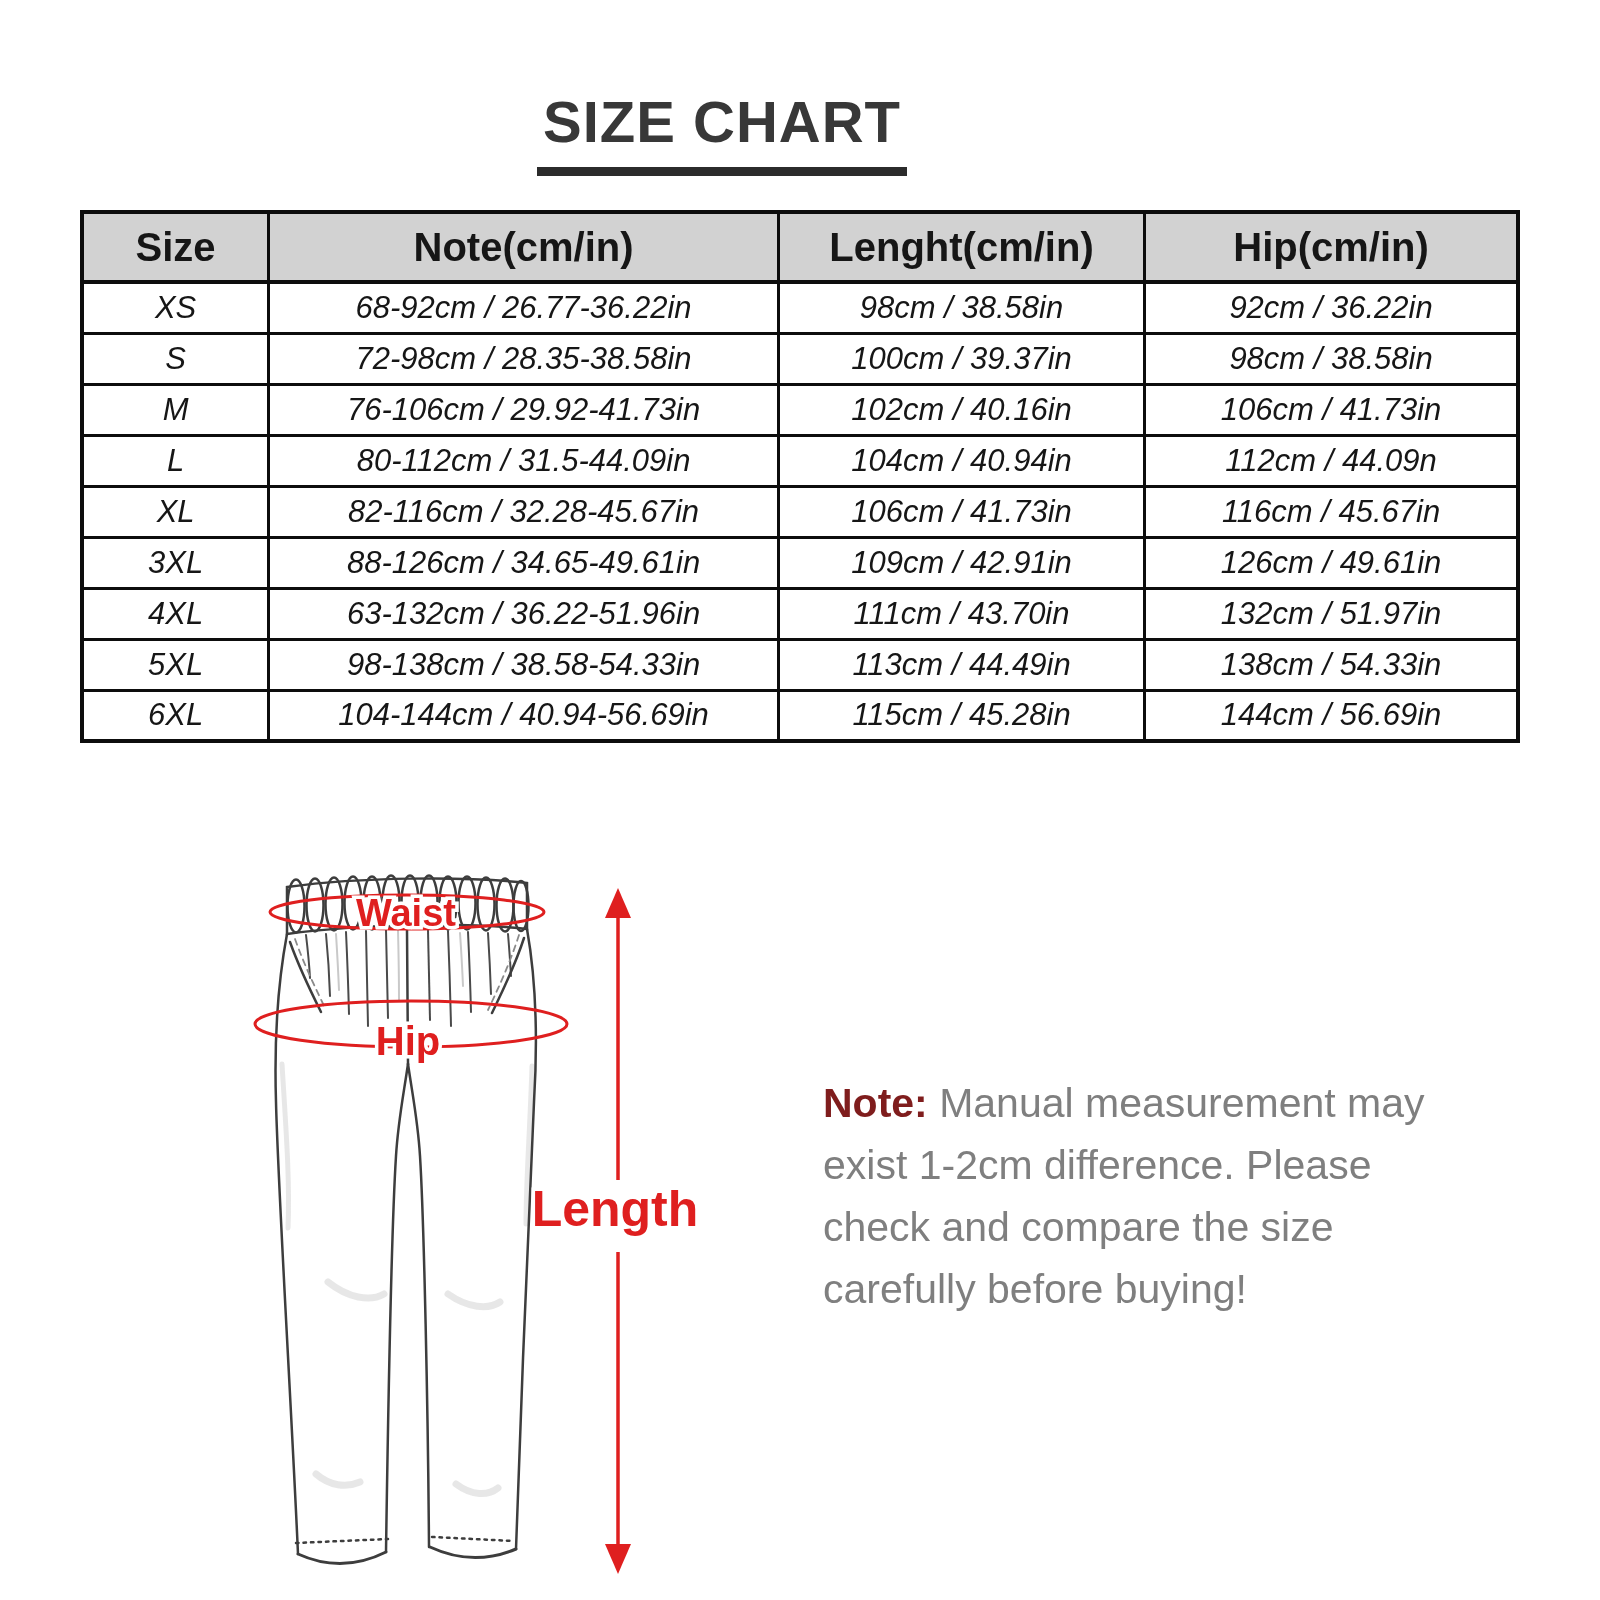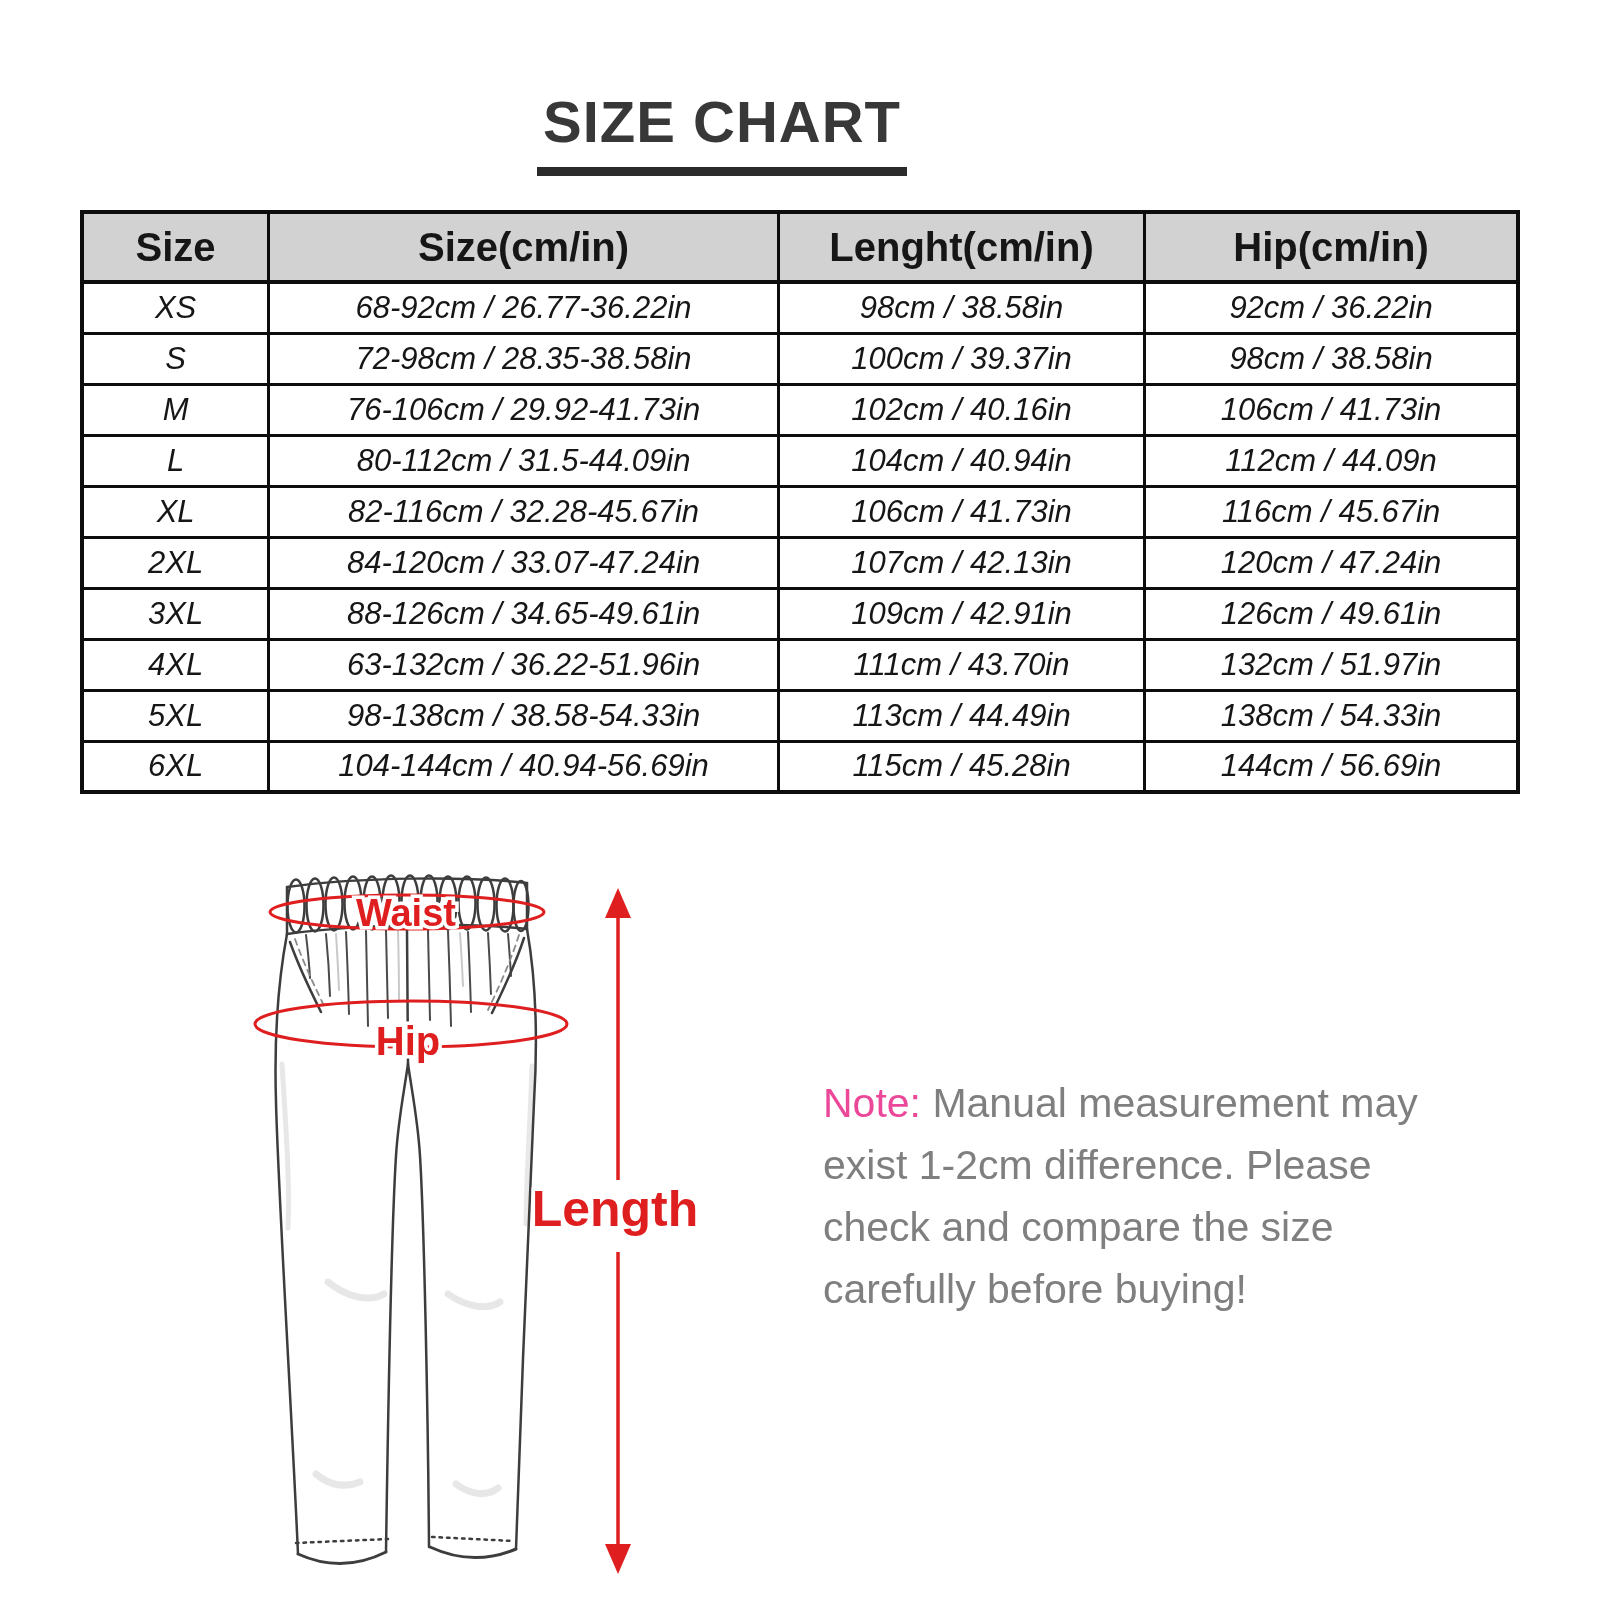--- a/index.html
+++ b/index.html
@@ -20,21 +20,21 @@
   table.size-table th,table.size-table td{
     border:3px solid var(--table-line,#0d0d0d);text-align:center;vertical-align:middle;
     color:#161616;overflow:hidden;white-space:nowrap;}
   table.size-table{border:4px solid var(--table-line,#0d0d0d);}
   table.size-table th{height:70px;font-size:40px;font-weight:bold;background:var(--header-bg,#d2d2d2);
     border-bottom:4px solid var(--table-line,#0d0d0d);}
   table.size-table td{height:51px;font-size:31px;font-weight:400;font-style:italic;}
 
   .note{position:absolute;left:823px;top:1072px;width:625px;
     font-size:41px;line-height:62px;color:var(--note-gray,#7f7f7f);}
-  .note b{font-weight:normal;color:#ec4899;}
+  .note b{font-weight:bold;color:#7f1d1d;}
 
   svg.diagram{position:absolute;left:230px;top:850px;width:500px;height:740px;}
   svg text{font-family:"Liberation Sans", sans-serif;}
   .red-label{fill:var(--accent-red,#df1f1f);paint-order:stroke;stroke:#ffffff;stroke-width:7px;
     font-weight:600;}
 </style>
 </head>
 <body>
 
 <div class="page">
@@ -46,21 +46,21 @@
   <table class="size-table">
     <colgroup>
       <col style="width:13%">
         <col style="width:35.5%">
         <col style="width:25.5%">
         <col style="width:26%">
     </colgroup>
     <thead>
       <tr>
         <th>Size</th>
-        <th>Size(cm/in)</th>
+        <th>Note(cm/in)</th>
         <th>Lenght(cm/in)</th>
         <th>Hip(cm/in)</th>
       </tr>
     </thead>
     <tbody>
         <tr>
           <td>XS</td>
           <td>68-92cm / 26.77-36.22in</td>
           <td>98cm / 38.58in</td>
           <td>92cm / 36.22in</td>
@@ -81,26 +81,20 @@
           <td>L</td>
           <td>80-112cm / 31.5-44.09in</td>
           <td>104cm / 40.94in</td>
           <td>112cm / 44.09n</td>
         </tr>
         <tr>
           <td>XL</td>
           <td>82-116cm / 32.28-45.67in</td>
           <td>106cm / 41.73in</td>
           <td>116cm / 45.67in</td>
-        </tr>
-        <tr>
-          <td>2XL</td>
-          <td>84-120cm / 33.07-47.24in</td>
-          <td>107cm / 42.13in</td>
-          <td>120cm / 47.24in</td>
         </tr>
         <tr>
           <td>3XL</td>
           <td>88-126cm / 34.65-49.61in</td>
           <td>109cm / 42.91in</td>
           <td>126cm / 49.61in</td>
         </tr>
         <tr>
           <td>4XL</td>
           <td>63-132cm / 36.22-51.96in</td>

